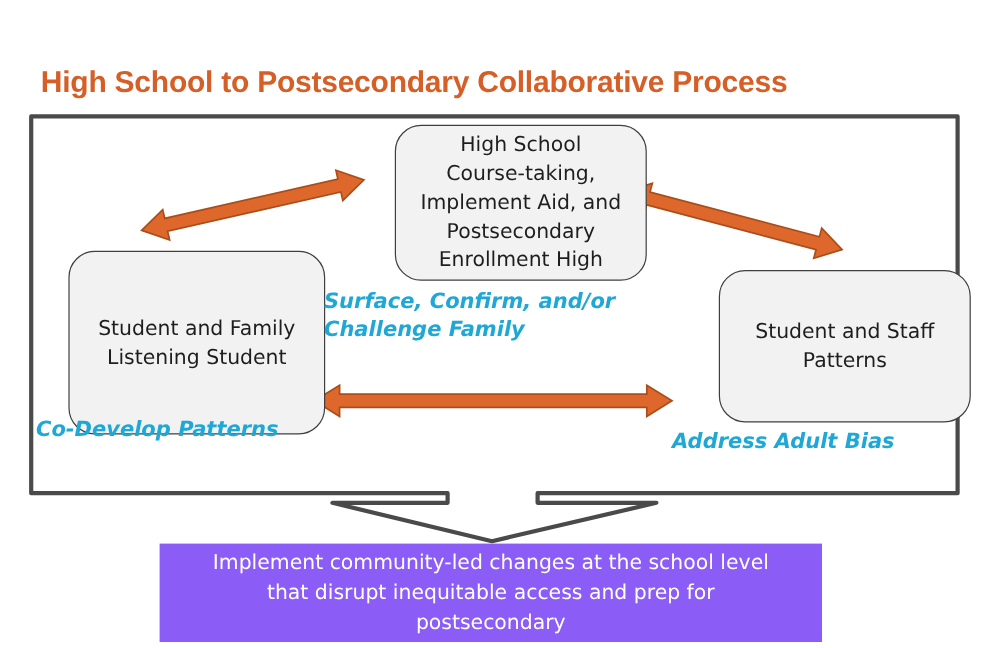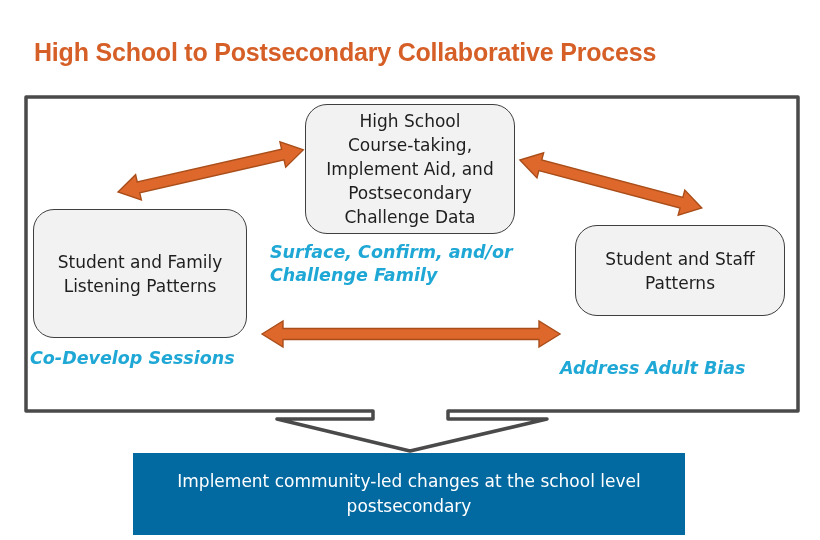--- a/index.html
+++ b/index.html
@@ -4,56 +4,57 @@
 <style>
   html,body{margin:0;padding:0;background:#ffffff;}
   .stage{
     position:relative;
     width:820px;height:540px;
     background:#ffffff;
     overflow:hidden;
     font-family:"DejaVu Sans","Liberation Sans",sans-serif;
   }
   .title{
-    position:absolute;left:34px;top:38px;margin:0;
+    position:absolute;left:34px;top:55px;margin:0;
     font-family:"Liberation Sans",sans-serif;
     font-size:25px;font-weight:bold;color:#D55F27;
     letter-spacing:-0.2px;white-space:nowrap;
   }
   svg.layer{position:absolute;left:0;top:0;}
   .frame-path{fill:none;stroke:#4A4A4A;stroke-width:3.5;stroke-linejoin:round;}
   .arrow{stroke:#A94E1A;stroke-width:1.4;stroke-linejoin:miter;}
   .node{
     position:absolute;
     background:#F2F2F2;
     border:1.6px solid #3F3F3F;
     border-radius:22px;
     display:flex;flex-direction:column;justify-content:center;
     text-align:center;
     color:#1E1E1E;
     font-size:17px;line-height:24px;
     box-sizing:border-box;
+    margin-left:24px;
   }
   .node .ln{display:block;}
   .node-data{left:305px;top:104px;width:210px;height:130px;}
-  .node-listening{left:33px;top:209px;width:214px;height:129px;border-radius:21px;}
-  .node-surveys{left:575px;top:225px;width:210px;height:91px;}
+  .node-listening{left:33px;top:209px;width:214px;height:153px;}
+  .node-surveys{left:575px;top:225px;width:210px;height:127px;}
   .blue-label{
     position:absolute;
     color:#1FA8D5;
     font-weight:bold;font-style:italic;
     font-size:17.5px;line-height:23px;
   }
   .blue-label .ln{display:block;}
   .label-data{left:270px;top:241px;width:280px;}
   .label-listening{left:30px;top:347px;width:235px;}
   .label-surveys{left:560px;top:357px;width:250px;}
   .banner{
     position:absolute;left:133px;top:453px;width:552px;height:82px;
-    background:#0369a1;color:#ffffff;
+    background:#8b5cf6;color:#ffffff;
     display:flex;flex-direction:column;justify-content:center;
     text-align:center;font-size:17px;line-height:25px;
     box-sizing:border-box;
   }
   .banner .ln{display:block;}
 </style>
 </head>
 <body>
 
 <div class="stage">
@@ -75,44 +76,45 @@
     <g transform="translate(262,334)">
       <path class="arrow" d="M0 0 L21 -13 L21 -5.5 L277 -5.5 L277 -13 L298 0 L277 13 L277 5.5 L21 5.5 L21 13 Z" fill="#DE682B"></path>
     </g>
   </svg>
 
   <div class="node node-data">
     <span class="ln">High School</span>
     <span class="ln">Course-taking,</span>
     <span class="ln">Implement Aid, and</span>
     <span class="ln">Postsecondary</span>
-    <span class="ln">Challenge Data</span>
+    <span class="ln">Enrollment High</span>
   </div>
 
   <div class="node node-listening">
     <span class="ln">Student and Family</span>
-    <span class="ln">Listening Patterns</span>
+    <span class="ln">Listening Student</span>
   </div>
 
   <div class="node node-surveys">
     <span class="ln">Student and Staff</span>
     <span class="ln">Patterns</span>
   </div>
 
   <div class="blue-label label-data">
     <span class="ln">Surface, Confirm, and/or</span>
     <span class="ln">Challenge Family</span>
   </div>
 
   <div class="blue-label label-listening">
-    <span class="ln">Co-Develop Sessions</span>
+    <span class="ln">Co-Develop Patterns</span>
   </div>
 
   <div class="blue-label label-surveys">
     <span class="ln">Address Adult Bias</span>
   </div>
 
   <div class="banner">
     <span class="ln">Implement community-led changes at the school level</span>
+    <span class="ln">that disrupt inequitable access and prep for</span>
     <span class="ln">postsecondary</span>
   </div>
 
 </div>
 
 </body></html>

